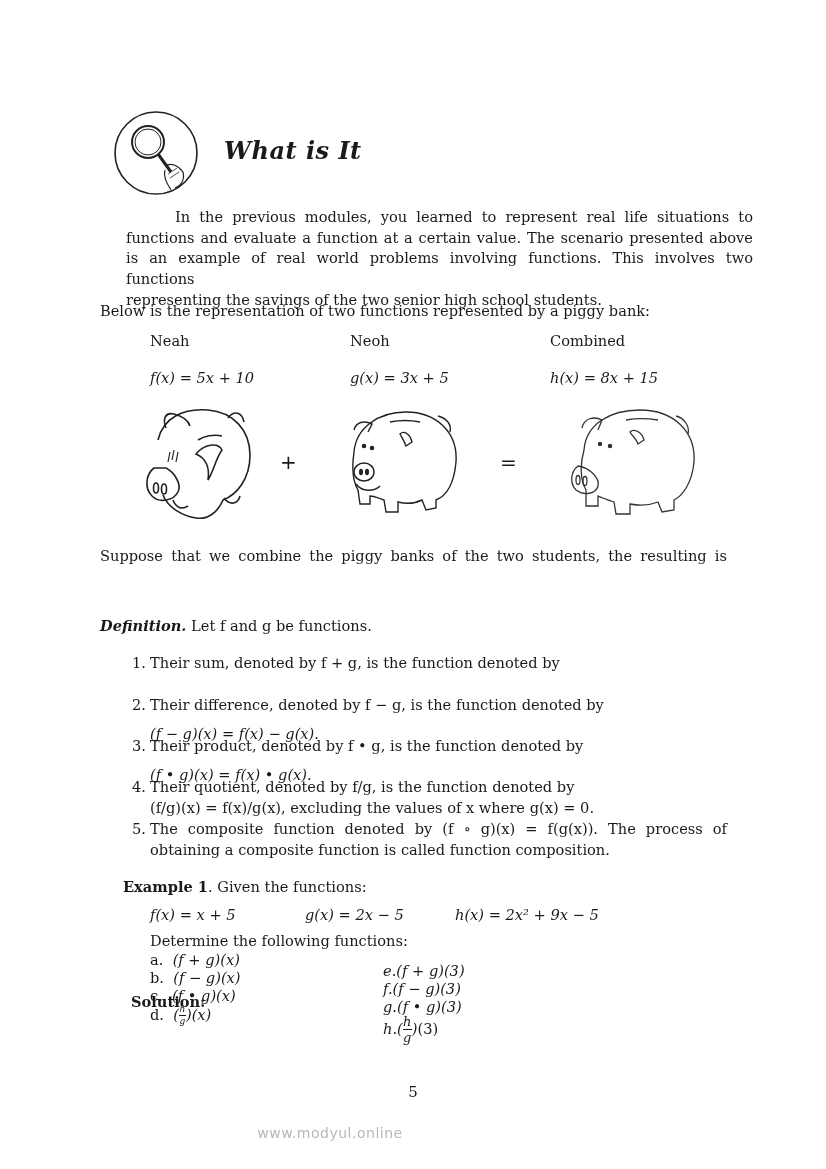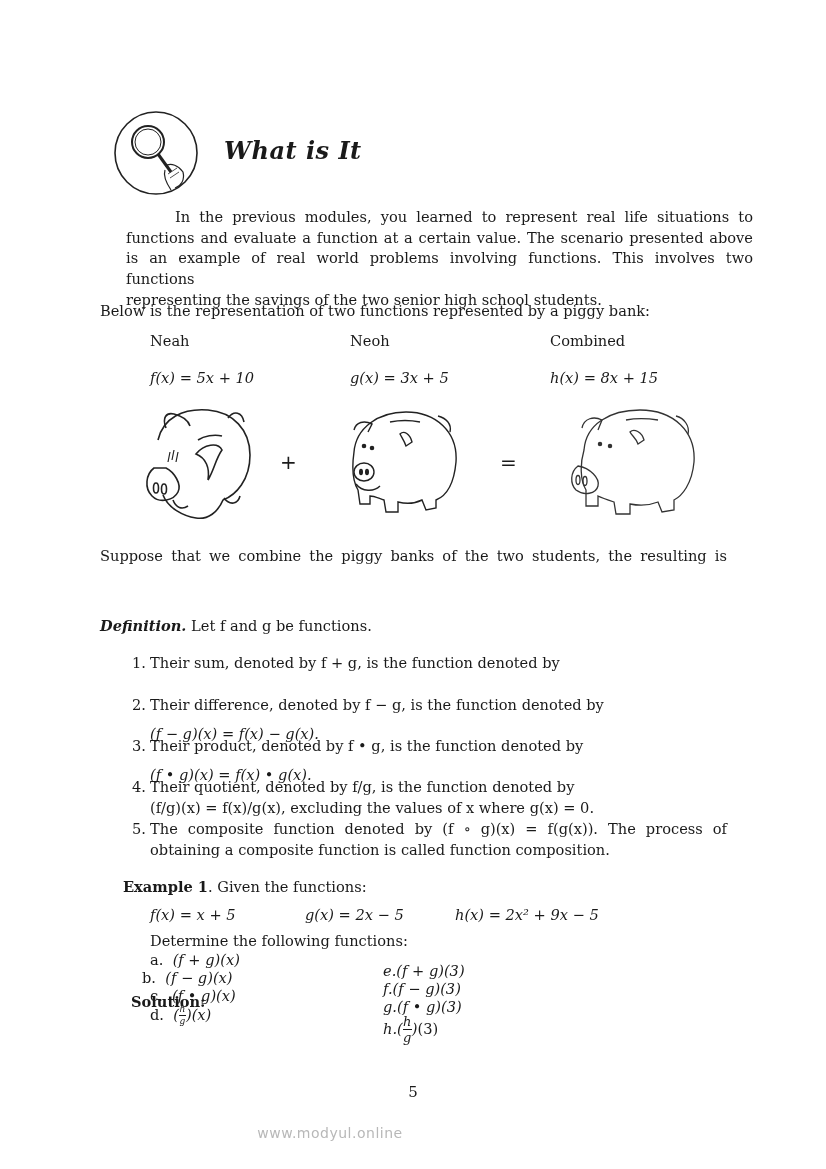--- a/index.html
+++ b/index.html
@@ -161,21 +161,21 @@
 </div>
 
 <div id="ex-title" class="abs txt"><b>Example 1</b><span>. Given the functions:</span></div>
 <div class="abs txt ex-fn math" style="left:150px">f(x) = x + 5</div>
 <div class="abs txt ex-fn math" style="left:305px">g(x) = 2x − 5</div>
 <div class="abs txt ex-fn math" style="left:455px">h(x) = 2x² + 9x − 5</div>
 
 <div id="determine" class="abs txt">Determine the following functions:</div>
 
 <div class="abs item" style="left:150px; top:951px"><span>a.</span>&nbsp; <span class="math">(f + g)(x)</span></div>
-<div class="abs item" style="left:142px; top:969px"><span>b.</span>&nbsp; <span class="math">(f − g)(x)</span></div>
+<div class="abs item" style="left:150px; top:969px"><span>b.</span>&nbsp; <span class="math">(f − g)(x)</span></div>
 <div class="abs item" style="left:150px; top:987px"><span>c.</span>&nbsp; <span class="math">(f • g)(x)</span></div>
 <div class="abs item" style="left:150px; top:1005px"><span>d.</span>&nbsp; <span class="math">(<span class="frac"><span class="n">h</span><span class="bar"></span><span class="d">g</span></span>)<span>(x)</span></span></div>
 
 <div class="abs item math" style="left:383px; top:954px"><span>e.</span><span>(f + g)(3)</span></div>
 <div class="abs item math" style="left:383px; top:972px"><span>f.</span><span>(f − g)(3)</span></div>
 <div class="abs item math" style="left:383px; top:990px"><span>g.</span><span>(f • g)(3)</span></div>
 <div class="abs item math" style="left:383px; top:1007px"><span>h.</span>(<span class="frac big"><span class="n">h</span><span class="bar"></span><span class="d">g</span></span>)<span class="up">(3)</span></div>
 
 <div id="solution" class="abs txt">Solution:</div>
 

